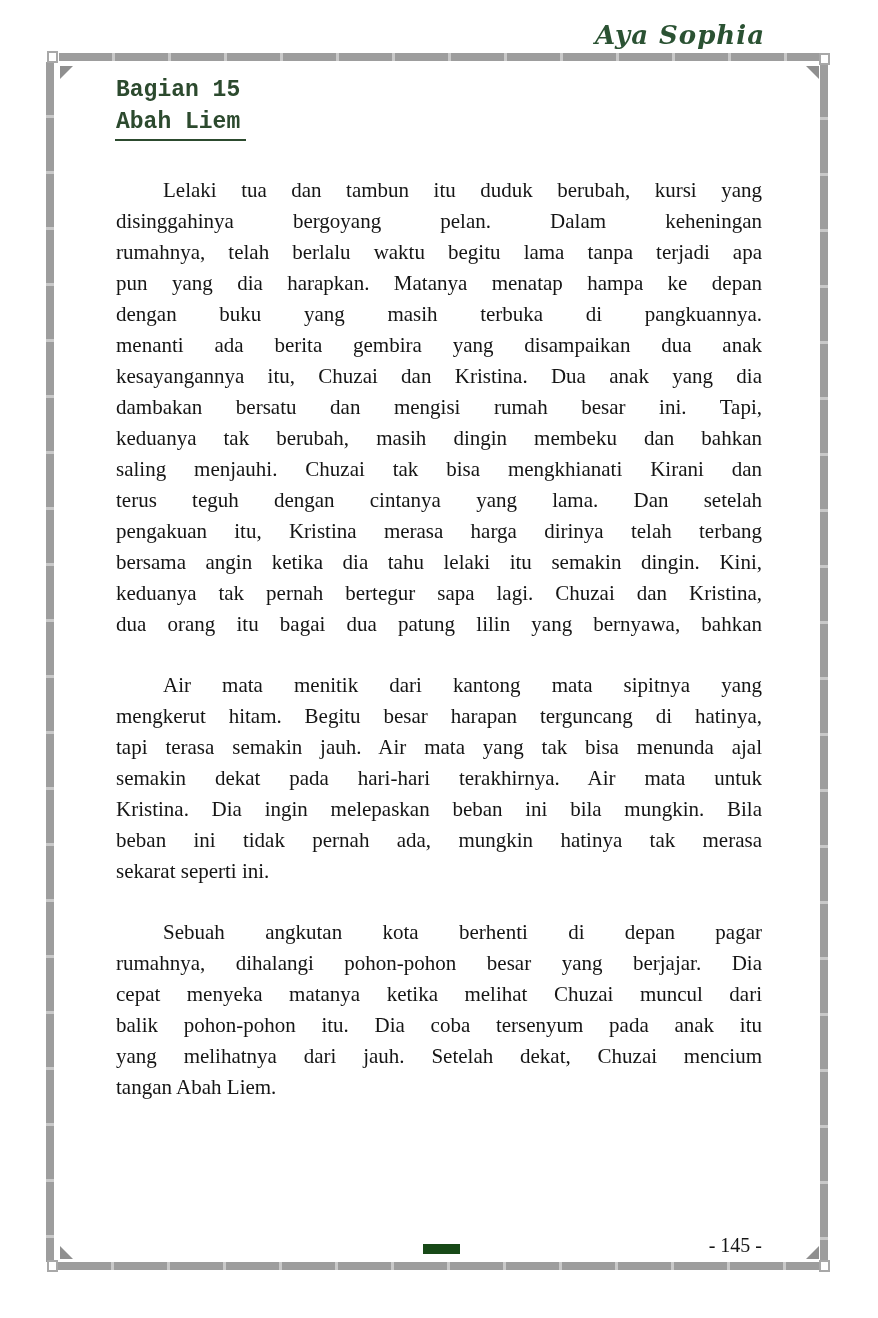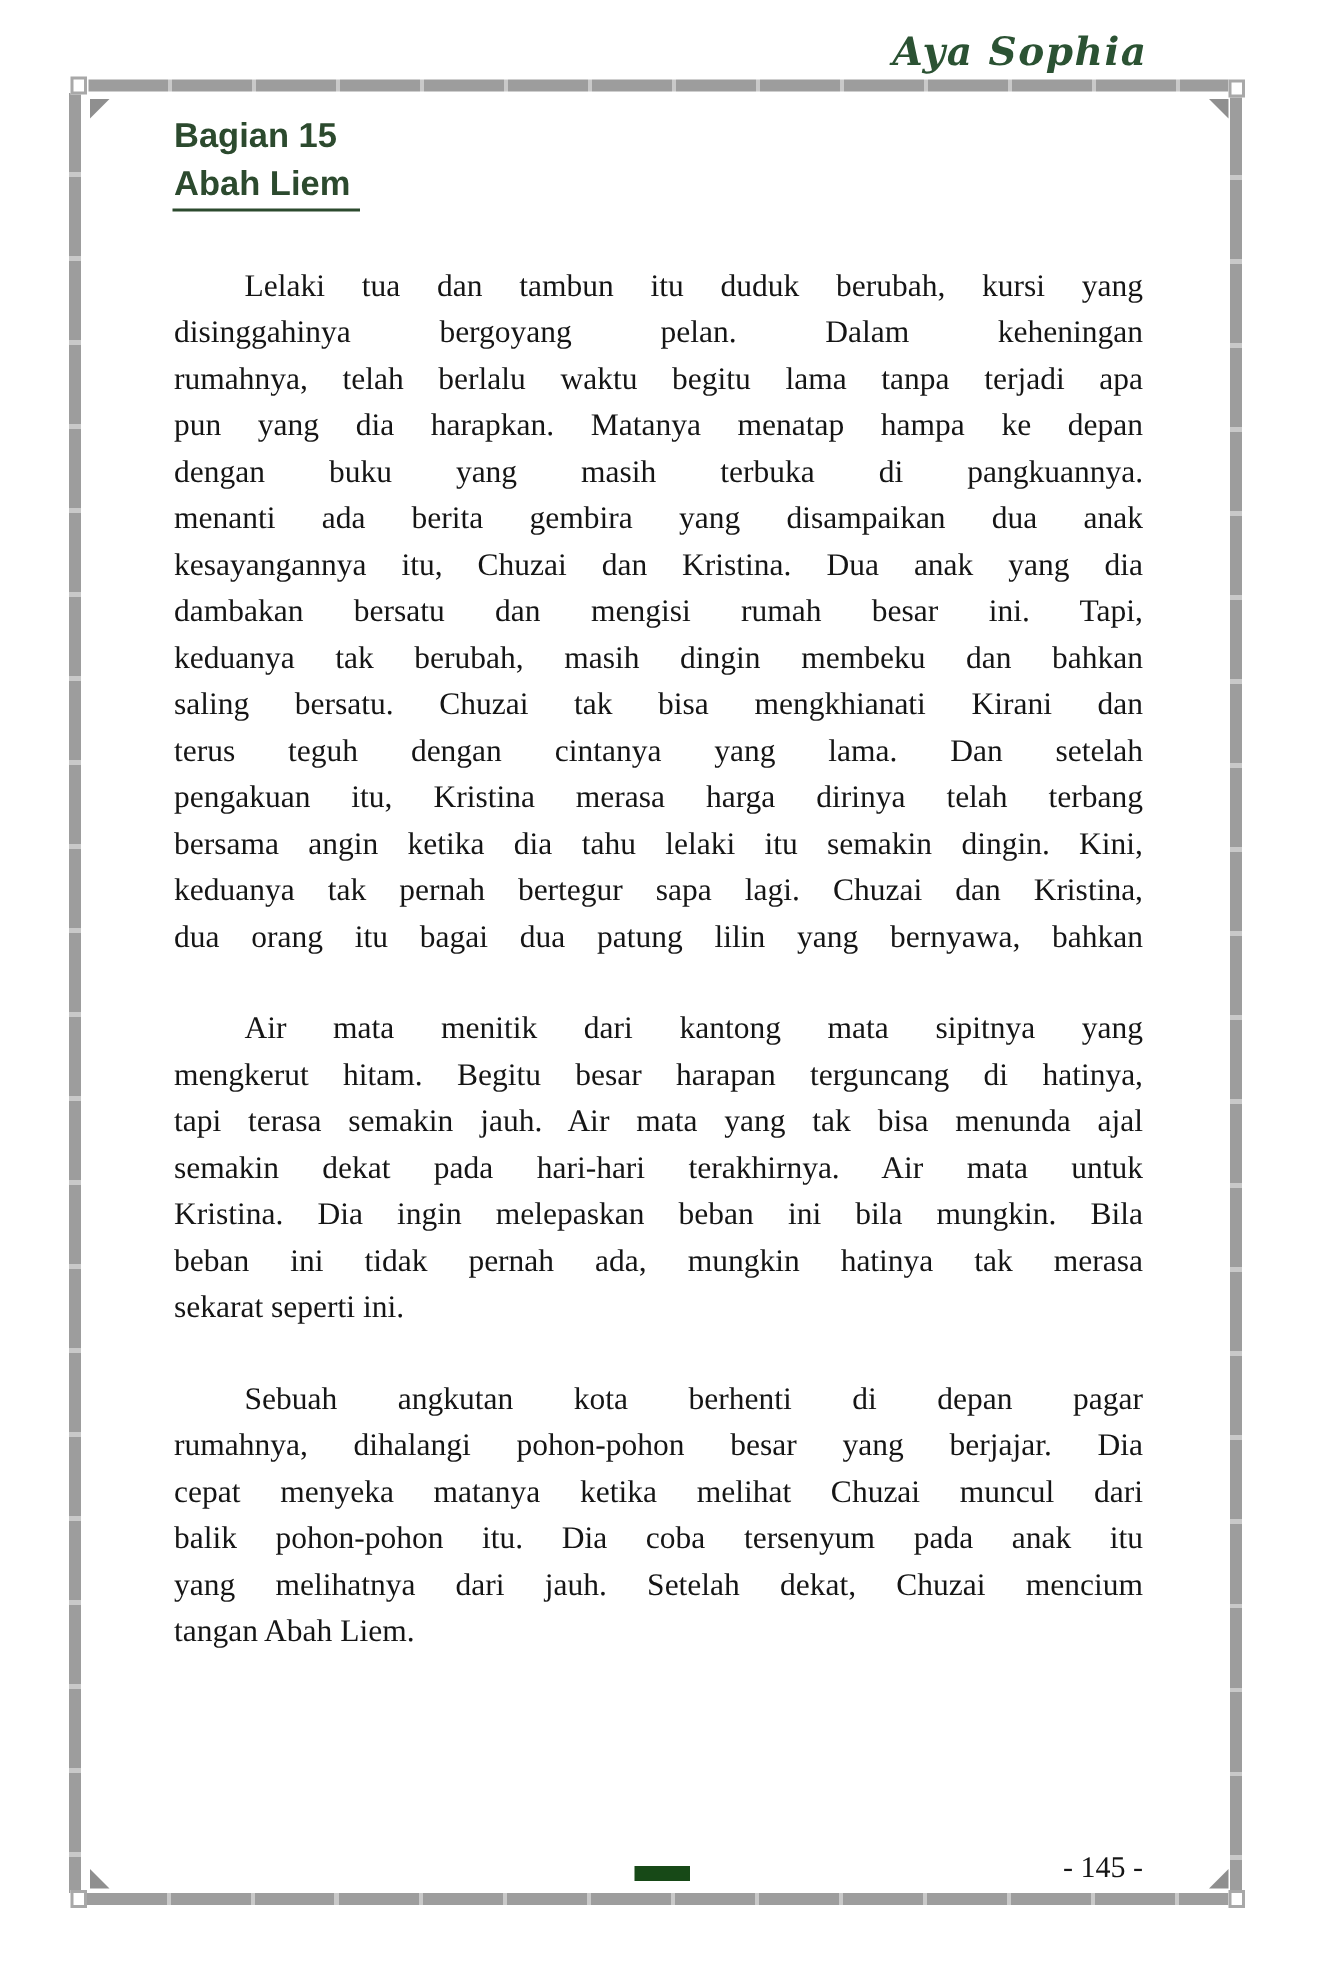--- a/index.html
+++ b/index.html
@@ -61,21 +61,21 @@
 
   
   .content {
     position: absolute;
     left: 116px;
     top: 74px;
     width: 646px;
   }
   .chapter-number, .chapter-title {
     margin: 0;
-    font-family: Liberation Sans, sans-serif;
+    font-family: Liberation Mono, monospace;
     font-weight: bold;
     font-size: 23px;
     line-height: 32px;
     color: #2c4a2e;
   }
   .chapter-title span {
     display: inline-block;
     border-bottom: 2px solid #2c4a2e;
     padding: 0 6px 1px 1px;
     margin-left: -1px;
@@ -142,21 +142,21 @@
         <div class="paragraph">
           <div class="line first">Lelaki tua dan tambun itu duduk berubah, kursi yang</div>
           <div class="line">disinggahinya bergoyang pelan. Dalam keheningan</div>
           <div class="line">rumahnya, telah berlalu waktu begitu lama tanpa terjadi apa</div>
           <div class="line">pun yang dia harapkan. Matanya menatap hampa ke depan</div>
           <div class="line">dengan buku yang masih terbuka di pangkuannya.</div>
           <div class="line">menanti ada berita gembira yang disampaikan dua anak</div>
           <div class="line">kesayangannya itu, Chuzai dan Kristina. Dua anak yang dia</div>
           <div class="line">dambakan bersatu dan mengisi rumah besar ini. Tapi,</div>
           <div class="line">keduanya tak berubah, masih dingin membeku dan bahkan</div>
-          <div class="line">saling bersatu. Chuzai tak bisa mengkhianati Kirani dan</div>
+          <div class="line">saling menjauhi. Chuzai tak bisa mengkhianati Kirani dan</div>
           <div class="line">terus teguh dengan cintanya yang lama. Dan setelah</div>
           <div class="line">pengakuan itu, Kristina merasa harga dirinya telah terbang</div>
           <div class="line">bersama angin ketika dia tahu lelaki itu semakin dingin. Kini,</div>
           <div class="line">keduanya tak pernah bertegur sapa lagi. Chuzai dan Kristina,</div>
           <div class="line">dua orang itu bagai dua patung lilin yang bernyawa, bahkan</div>
         </div>
         <div class="paragraph">
           <div class="line first">Air mata menitik dari kantong mata sipitnya yang</div>
           <div class="line">mengkerut hitam. Begitu besar harapan terguncang di hatinya,</div>
           <div class="line">tapi terasa semakin jauh. Air mata yang tak bisa menunda ajal</div>

